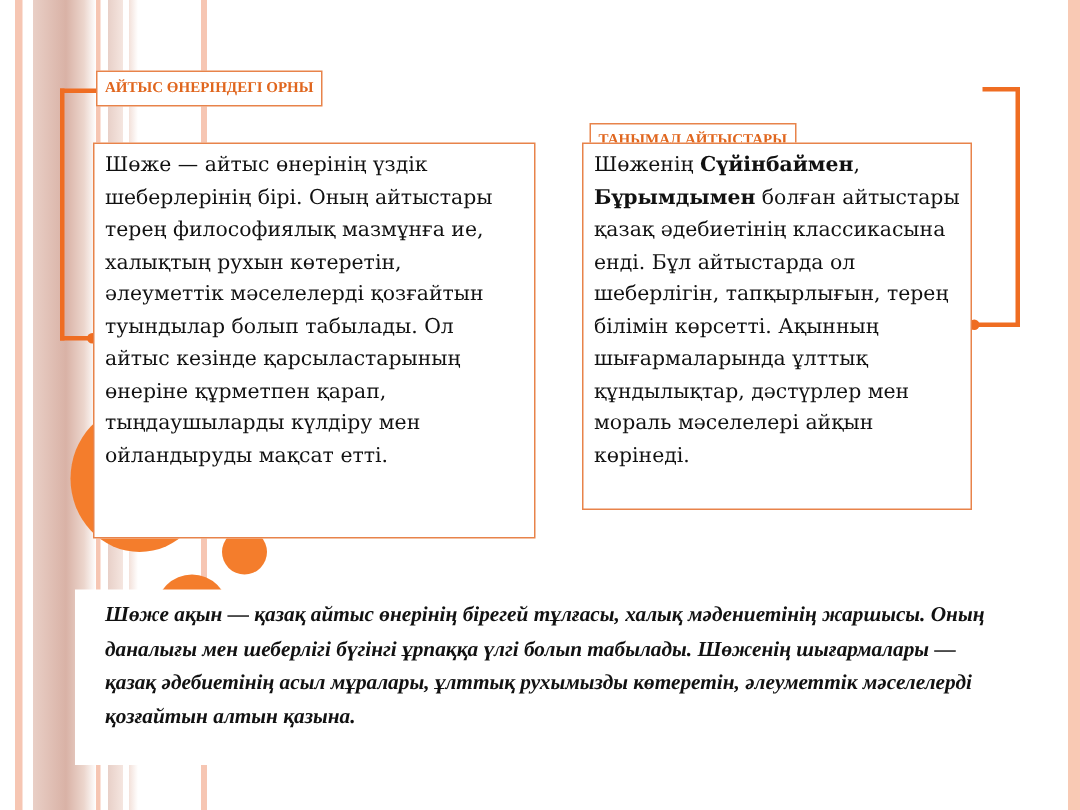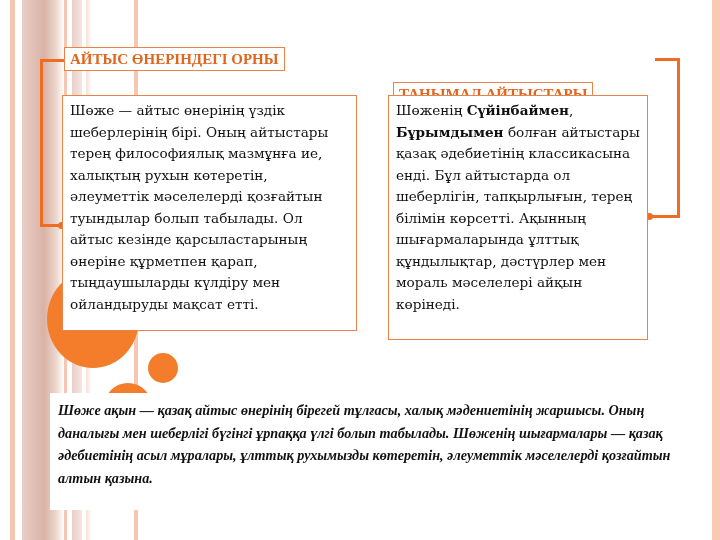--- a/index.html
+++ b/index.html
@@ -7,31 +7,31 @@
     width:720px; height:540px; position:relative; overflow:hidden;
     background:#ffffff;
     font-family:"DejaVu Serif", "Liberation Serif", serif;
   }
   .stripe { position:absolute; top:0; height:540px; }
   .circle { position:absolute; border-radius:50%; background:#f47d2c; }
   .right-bar { position:absolute; right:0; top:0; width:8px; height:540px; background:#f9c9b4; }
   .heading-box {
     position:absolute; background:#fff; border:1px solid #e8834a;
     color:#e0661e; font-family:"Liberation Serif", serif; font-weight:bold;
-    font-size:15px; line-height:20px; padding:1px 5px; white-space:nowrap;
+    font-size:10px; line-height:20px; padding:1px 5px; white-space:nowrap;
   }
   .text-box {
     position:absolute; background:#fff; border:1px solid #e8834a;
     color:#111; font-size:13.6px; line-height:21.5px; padding:4px 7px;
     box-sizing:border-box;
   }
   .bottom-box {
     position:absolute; background:#fff; color:#111;
     font-family:"Liberation Serif", serif; font-style:italic; font-weight:bold;
-    font-size:14.2px; line-height:22.5px; padding:6px 8px; box-sizing:border-box;
+    font-size:14.2px; line-height:22.5px; padding:6px 20px; box-sizing:border-box;
   }
   .conn { position:absolute; background:#ef6d22; }
   .dot { position:absolute; width:7px; height:7px; border-radius:50%; background:#ef6d22; }
 </style>
 </head>
 <body>
 
 <div>
   <div class="stripe" style="left:10px;width:5px;background:#f6c6b3;"></div>
   <div class="stripe" style="left:22px;width:22px;background:linear-gradient(90deg,#e9cfc6,#d9b2a6);"></div>
@@ -55,21 +55,21 @@
 
 <div class="conn" style="left:655px;top:58px;width:25px;height:3px;"></div>
 <div class="conn" style="left:677px;top:58px;width:3px;height:160px;"></div>
 <div class="conn" style="left:650px;top:215px;width:30px;height:3px;"></div>
 <div class="dot" style="left:646px;top:213px;"></div>
 
 <div class="heading-box" style="left:64px;top:47px;">
   <span>АЙТЫС ӨНЕРІНДЕГІ ОРНЫ</span>
 </div>
 
-<div class="text-box" style="left:62px;top:95px;width:295px;height:236px;">
+<div class="text-box" style="left:62px;top:95px;width:295px;height:264px;">
   <span>Шөже — айтыс өнерінің үздік шеберлерінің бірі. Оның айтыстары терең философиялық мазмұнға ие, халықтың рухын көтеретін, әлеуметтік мәселелерді қозғайтын туындылар болып табылады. Ол айтыс кезінде қарсыластарының өнеріне құрметпен қарап, тыңдаушыларды күлдіру мен ойландыруды мақсат етті.</span>
 </div>
 
 <div class="heading-box" style="left:393px;top:46px;margin-top:36px;">
   <span>ТАНЫМАЛ АЙТЫСТАРЫ</span>
 </div>
 
 <div class="text-box" style="left:388px;top:95px;width:260px;height:245px;">
   <span>Шөженің </span><b>Сүйінбаймен</b><span>, </span><b>Бұрымдымен</b><span> болған айтыстары қазақ әдебиетінің классикасына енді. Бұл айтыстарда ол шеберлігін, тапқырлығын, терең білімін көрсетті. Ақынның шығармаларында ұлттық құндылықтар, дәстүрлер мен мораль мәселелері айқын көрінеді.</span>
 </div>

